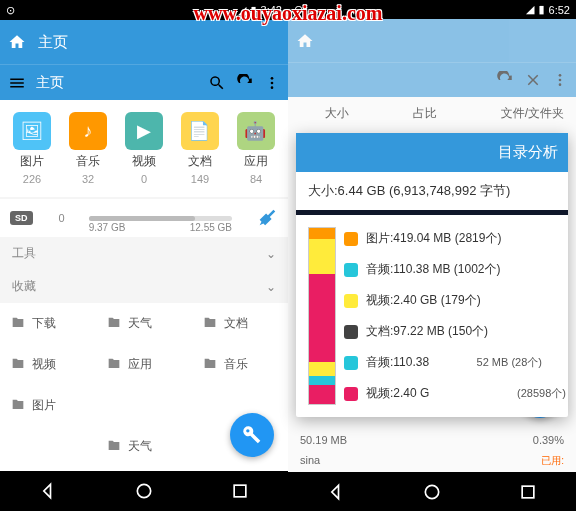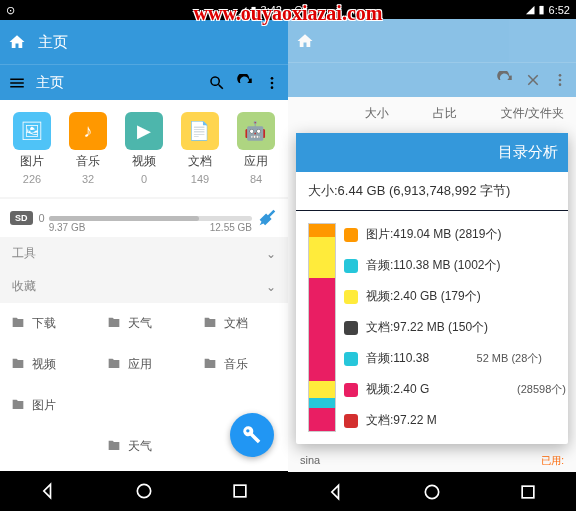--- a/index.html
+++ b/index.html
@@ -12,39 +12,39 @@
 .appbar-title{font-size:15px;flex:1}
 .tabbar{height:36px;background:#3498db;display:flex;align-items:center;padding:0 8px;gap:10px;color:#fff;border-top:1px solid rgba(255,255,255,0.15)}
 .tab{display:flex;align-items:center;gap:4px;font-size:14px}
 .spacer{flex:1}
 .content{flex:1;background:#f5f5f5;overflow:hidden;display:flex;flex-direction:column}
 .category-row{display:flex;justify-content:space-around;padding:12px 4px;background:#fff}
 .cat{display:flex;flex-direction:column;align-items:center;gap:3px}
 .cat-icon{width:38px;height:38px;border-radius:6px;display:flex;align-items:center;justify-content:center}
 .cat-label{font-size:12px;color:#444}
 .cat-count{font-size:11px;color:#999}
-.storage{background:#fff;padding:8px 10px;display:flex;align-items:center;gap:4px;margin-top:2px}
+.storage{background:#fff;padding:8px 10px;display:flex;align-items:center;gap:24px;margin-top:2px}
 .sd-badge{background:#666;color:#fff;font-size:9px;padding:2px 5px;border-radius:3px;font-weight:bold}
 .sd-zero{font-size:11px;color:#888;margin-left:2px}
 .bar{flex:1;height:5px;background:#ddd;border-radius:3px;position:relative}
 .bar-fill{height:100%;background:#bbb;border-radius:3px;width:74%}
 .bar-txt{font-size:10px;color:#888;position:absolute;top:6px}
 .broom{width:22px;height:22px;fill:#3498db}
 .section-hdr{font-size:12px;color:#888;padding:8px 12px;display:flex;justify-content:space-between;align-items:center}
 .fav-grid{display:grid;grid-template-columns:1fr 1fr 1fr;background:#fff}
 .fav{padding:12px 10px;display:flex;align-items:flex-start;gap:6px;font-size:12px;color:#555}
 .fav svg{width:16px;height:16px;fill:#888}
 .fab{position:absolute;bottom:54px;right:14px;width:44px;height:44px;border-radius:50%;background:#2196f3;display:flex;align-items:center;justify-content:center;box-shadow:0 2px 6px rgba(0,0,0,0.3)}
 .navbar{height:40px;background:#000;display:flex;justify-content:space-around;align-items:center}
 .navbar svg{width:20px;height:20px;fill:#fff}
 .right-top{background:#fafafa;flex:1;position:relative}
-.rt-tabs{display:flex;padding:8px 12px;font-size:12px;color:#666;gap:44px;justify-content:flex-end}
+.rt-tabs{display:flex;padding:8px 12px;font-size:12px;color:#666;gap:64px;justify-content:flex-end}
 .dialog{position:absolute;top:36px;left:8px;right:8px;background:#fff;box-shadow:0 4px 16px rgba(0,0,0,0.3);border-radius:2px;z-index:10}
 .dlg-title{background:#3498db;color:#fff;text-align:right;padding:10px;font-size:15px}
-.dlg-size{padding:10px 12px;font-size:13px;color:#333;border-bottom:1px solid #0f172a}
+.dlg-size{padding:10px 12px;font-size:13px;color:#333;border-bottom:5px solid #0f172a}
 .dlg-body{display:flex;padding:8px}
 .chart-col{width:28px;display:flex;flex-direction:column;border:1px solid #ccc;margin:4px}
 .seg{width:100%}
 .legend{flex:1}
 .leg-item{display:flex;align-items:center;gap:8px;padding:7px 4px;font-size:12px;color:#333}
 .leg-sw{width:14px;height:14px;border-radius:3px}
 .bg-list{padding-top:300px;font-size:11px;color:#666}
 .bg-row{display:flex;justify-content:space-between;padding:4px 12px}
 .watermark{position:absolute;top:2px;left:50%;transform:translateX(-50%);font-size:20px;font-weight:bold;color:#d00;text-shadow:1px 1px 0 #fff,-1px -1px 0 #fff,1px -1px 0 #fff,-1px 1px 0 #fff;z-index:100;pointer-events:none;font-family:serif}
 .fab2{position:absolute;bottom:54px;right:14px;width:44px;height:44px;border-radius:50%;background:#2196f3;display:flex;align-items:center;justify-content:center;box-shadow:0 2px 6px rgba(0,0,0,0.3);z-index:5}
@@ -312,25 +312,20 @@
             <div class="leg-item">
      <div class="leg-sw" style="background:#26c6da"></div>
      <span>音频:110.38</span>
      <span style="position:absolute;right:26px;font-size:11px;color:#555">52 MB (28个)</span>
    </div>
             <div class="leg-item">
      <div class="leg-sw" style="background:#e91e63"></div>
      <span>视频:2.40 G</span>
      <span style="position:absolute;right:2px;font-size:11px;color:#555">(28598个)</span>
    </div>
-            <div class="leg-item">
-     <div class="leg-sw" style="background:#d32f2f"></div>
-     <span>文档:97.22 M</span>
-     <span style="position:absolute;right:10px;font-size:11px;color:#555"></span>
-   </div>
           </div>
       </div>
     </div>
 
     <div class="bg-list">
       <div class="bg-row">
           <span>50.19 MB</span>
           <span>0.39%</span>
         </div>
       <div class="bg-row">

